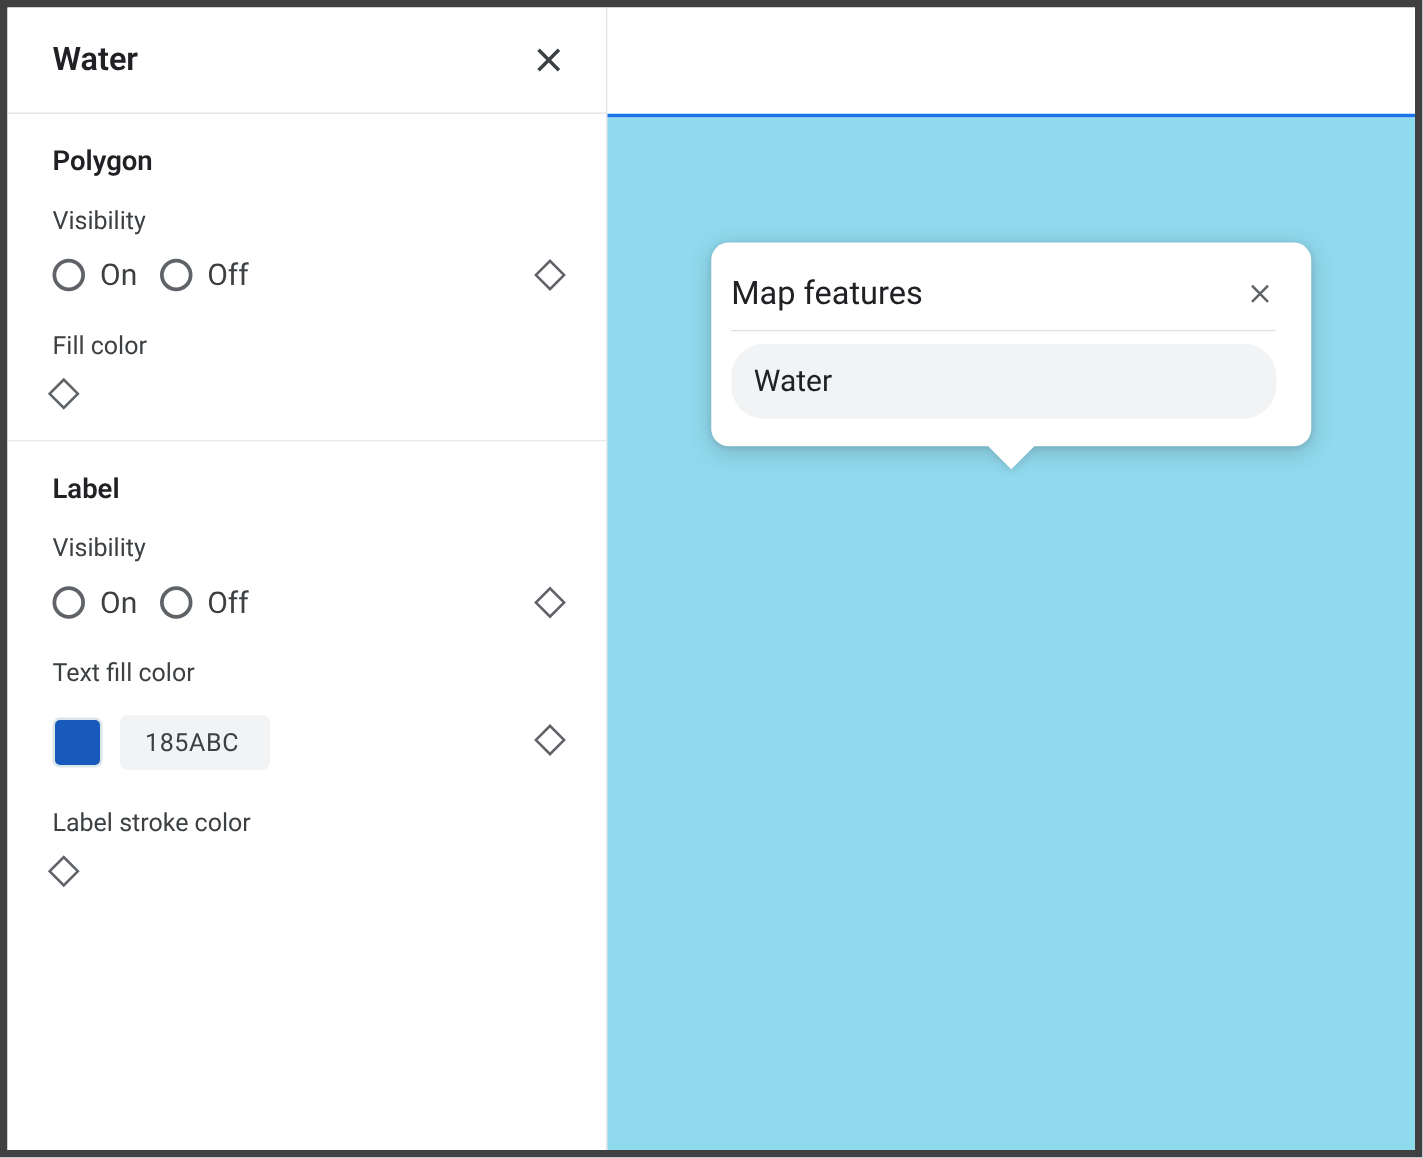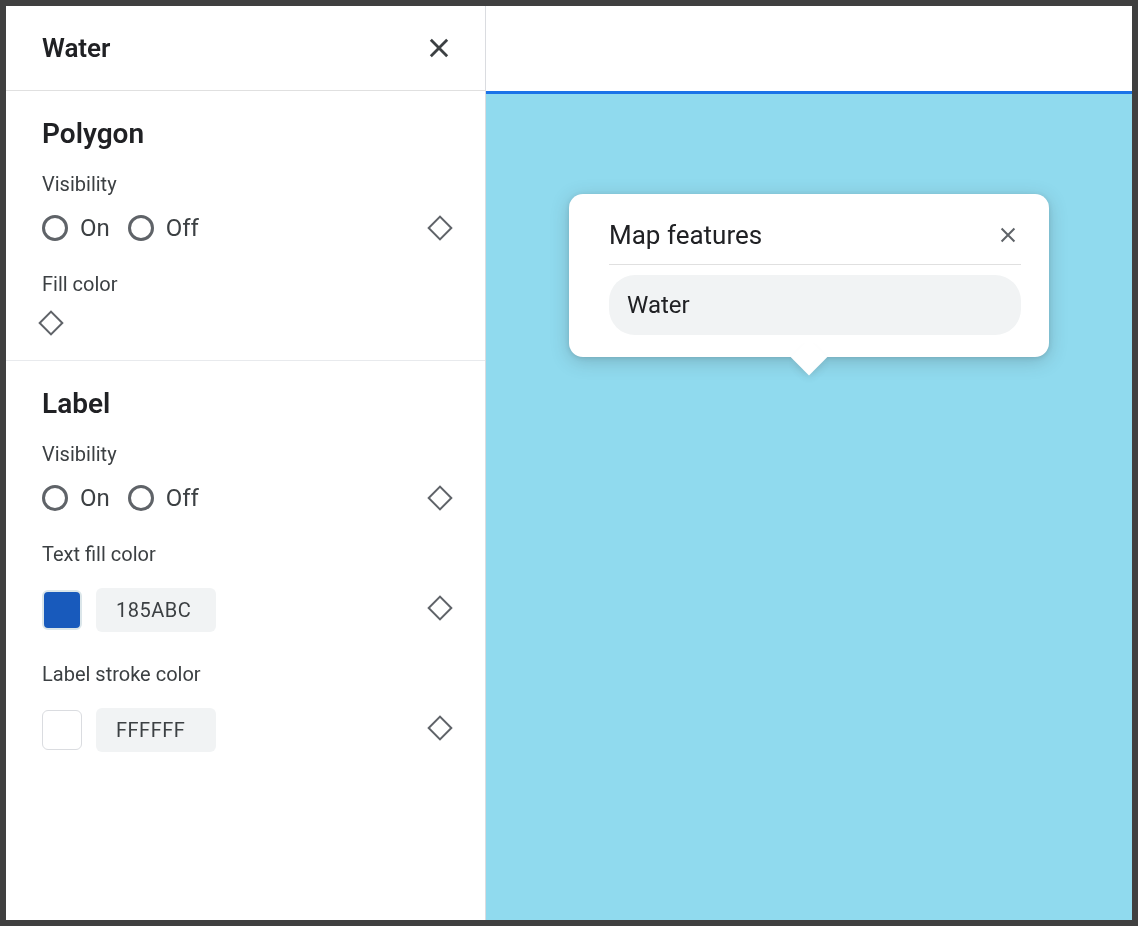--- a/index.html
+++ b/index.html
@@ -6,21 +6,21 @@
   html, body { width: 1138px; height: 926px; font-family: "Google Sans", Roboto, Arial, sans-serif; color: #202124; background: #fff; }
   .root { display: flex; width: 100%; height: 100%; border: 6px solid #404040; }
   
   .panel { width: 480px; border-right: 1px solid #dadce0; display: flex; flex-direction: column; background:#fff; }
   .panel-header { display: flex; align-items: center; justify-content: space-between; padding: 26px 30px 26px 36px; border-bottom: 1px solid #e0e0e0; }
   .panel-header h1 { font-size: 26px; font-weight: 600; }
   .close-x { width: 32px; height: 32px; display:flex; align-items:center; justify-content:center; cursor:pointer; color:#5f6368; }
   .close-x svg { width: 28px; height: 28px; stroke:#3c4043; stroke-width:2.4; }
 
   .section { padding: 26px 36px 28px 36px; border-bottom: 1px solid #e8eaed; }
-  .section h2 { font-size: 28px; font-weight: 600; margin-bottom: 22px; }
+  .section h2 { font-size: 22px; font-weight: 600; margin-bottom: 22px; }
   .field-label { font-size: 20px; color:#3c4043; margin-bottom: 18px; }
 
   .row { display:flex; align-items:center; justify-content:space-between; }
   .radios { display:flex; align-items:center; gap: 18px; }
   .radio { display:flex; align-items:center; gap: 12px; cursor:pointer; }
   .radio-circle { width:26px; height:26px; border:3px solid #5f6368; border-radius:50%; }
   .radio span.lbl { font-size: 24px; color:#3c4043; }
 
   .diamond { width:18px; height:18px; border:2px solid #5f6368; transform: rotate(45deg); cursor:pointer; }
 
@@ -34,21 +34,21 @@
 
   
   .preview { flex:1; position:relative; display:flex; flex-direction:column; }
   .preview-topbar { height: 88px; background:#fff; border-bottom: 3px solid #1a73e8; }
   .preview-map { flex:1; background: var(--water); position:relative; }
 
   .popover {
     position:absolute; top: 100px; left:50%; transform:translateX(-50%);
     width: 480px; background:#fff; border-radius:14px;
     box-shadow: 0 4px 18px rgba(60,64,67,.25), 0 1px 4px rgba(60,64,67,.15);
-    padding: 26px 28px 22px 40px;
+    padding: 26px 28px 22px 16px;
   }
   .popover-header { display:flex; align-items:center; justify-content:space-between; margin-bottom: 14px; }
   .popover-header h3 { font-size: 26px; font-weight: 400; color:#202124; }
   .popover-close { width:26px; height:26px; cursor:pointer; color:#5f6368; display:flex;align-items:center;justify-content:center;}
   .popover-close svg { width:22px; height:22px; stroke:#5f6368; stroke-width:2.2; }
   .popover hr { border:none; border-top:1px solid #e0e0e0; margin-bottom:10px; }
   .pop-item { font-size:24px; padding: 16px 18px; border-radius: 26px; cursor:pointer; }
   .pop-item.selected { background:#f1f3f4; }
   .popover::after {
     content:""; position:absolute; bottom:-13px; left:50%; transform:translateX(-50%) rotate(45deg);
@@ -125,24 +125,20 @@
             <div class="swatch" style="background:#185ABC"></div>
             <div class="hexbox">185ABC</div>
           </div>
           <div class="diamond"></div>
         </div>
       </div>
 
       <div class="field-group">
         <div class="field-label">Label stroke color</div>
         <div class="row">
-          <div class="color-row">
-            <div class="swatch sw-outline" style="background:#FFFFFF"></div>
-            <div class="hexbox">FFFFFF</div>
-          </div>
           <div class="diamond"></div>
         </div>
       </div>
     </div>
   </aside>
 
   <main class="preview">
     <div class="preview-topbar"></div>
     <div class="preview-map" style="--water: #90DAEE;">
       <div class="popover">

